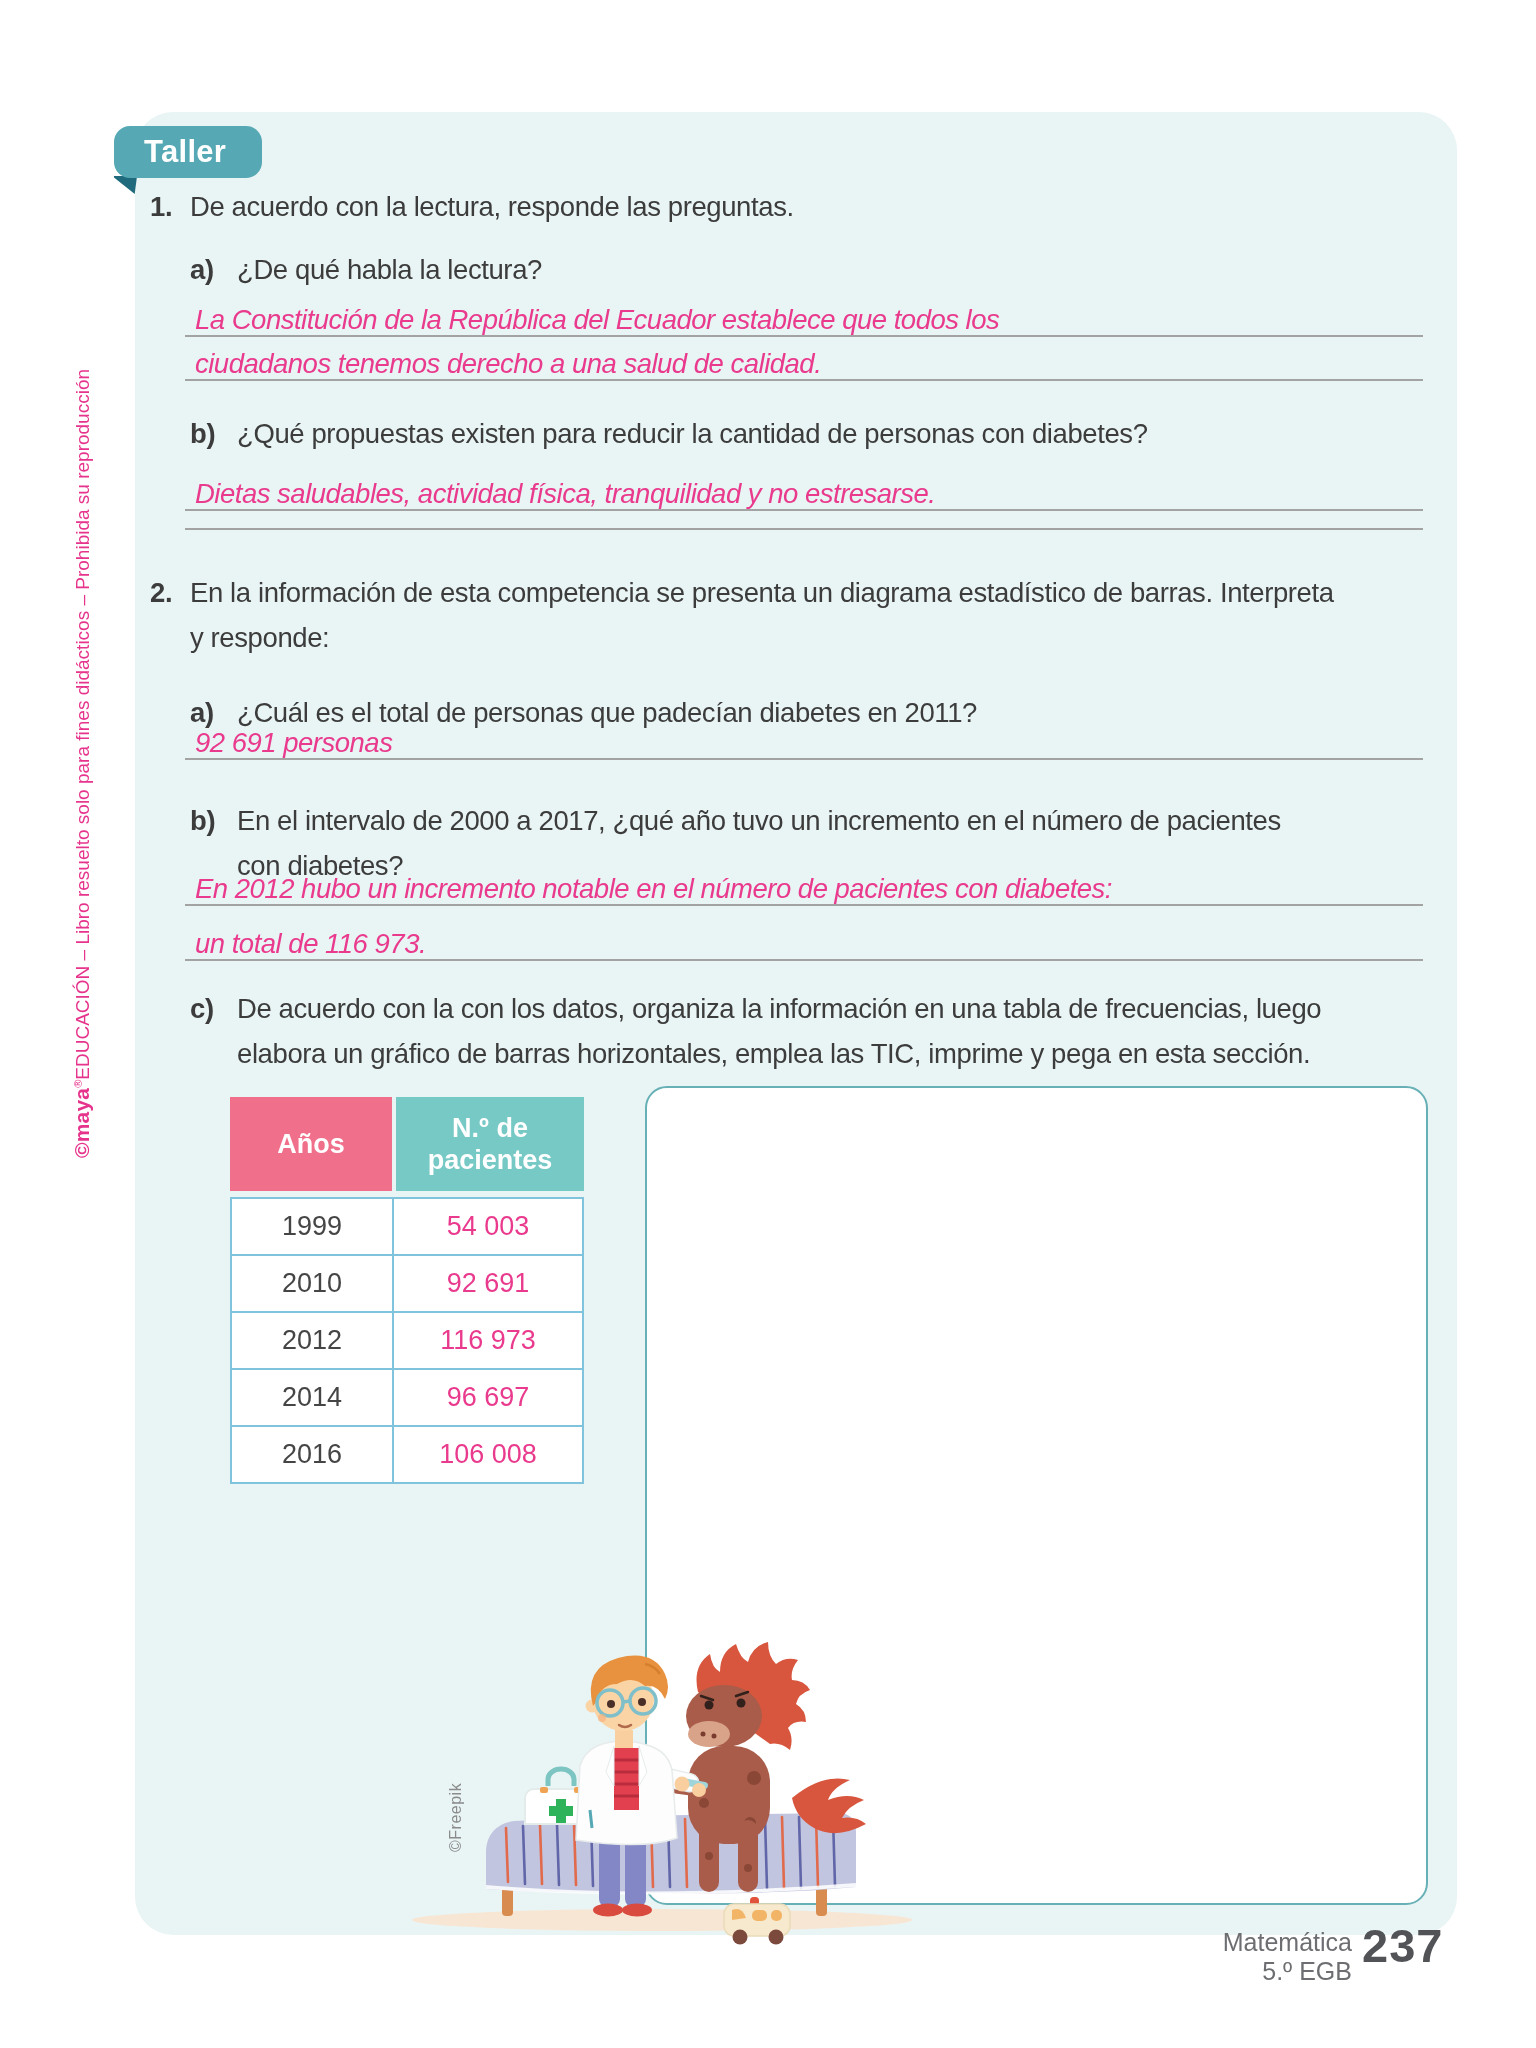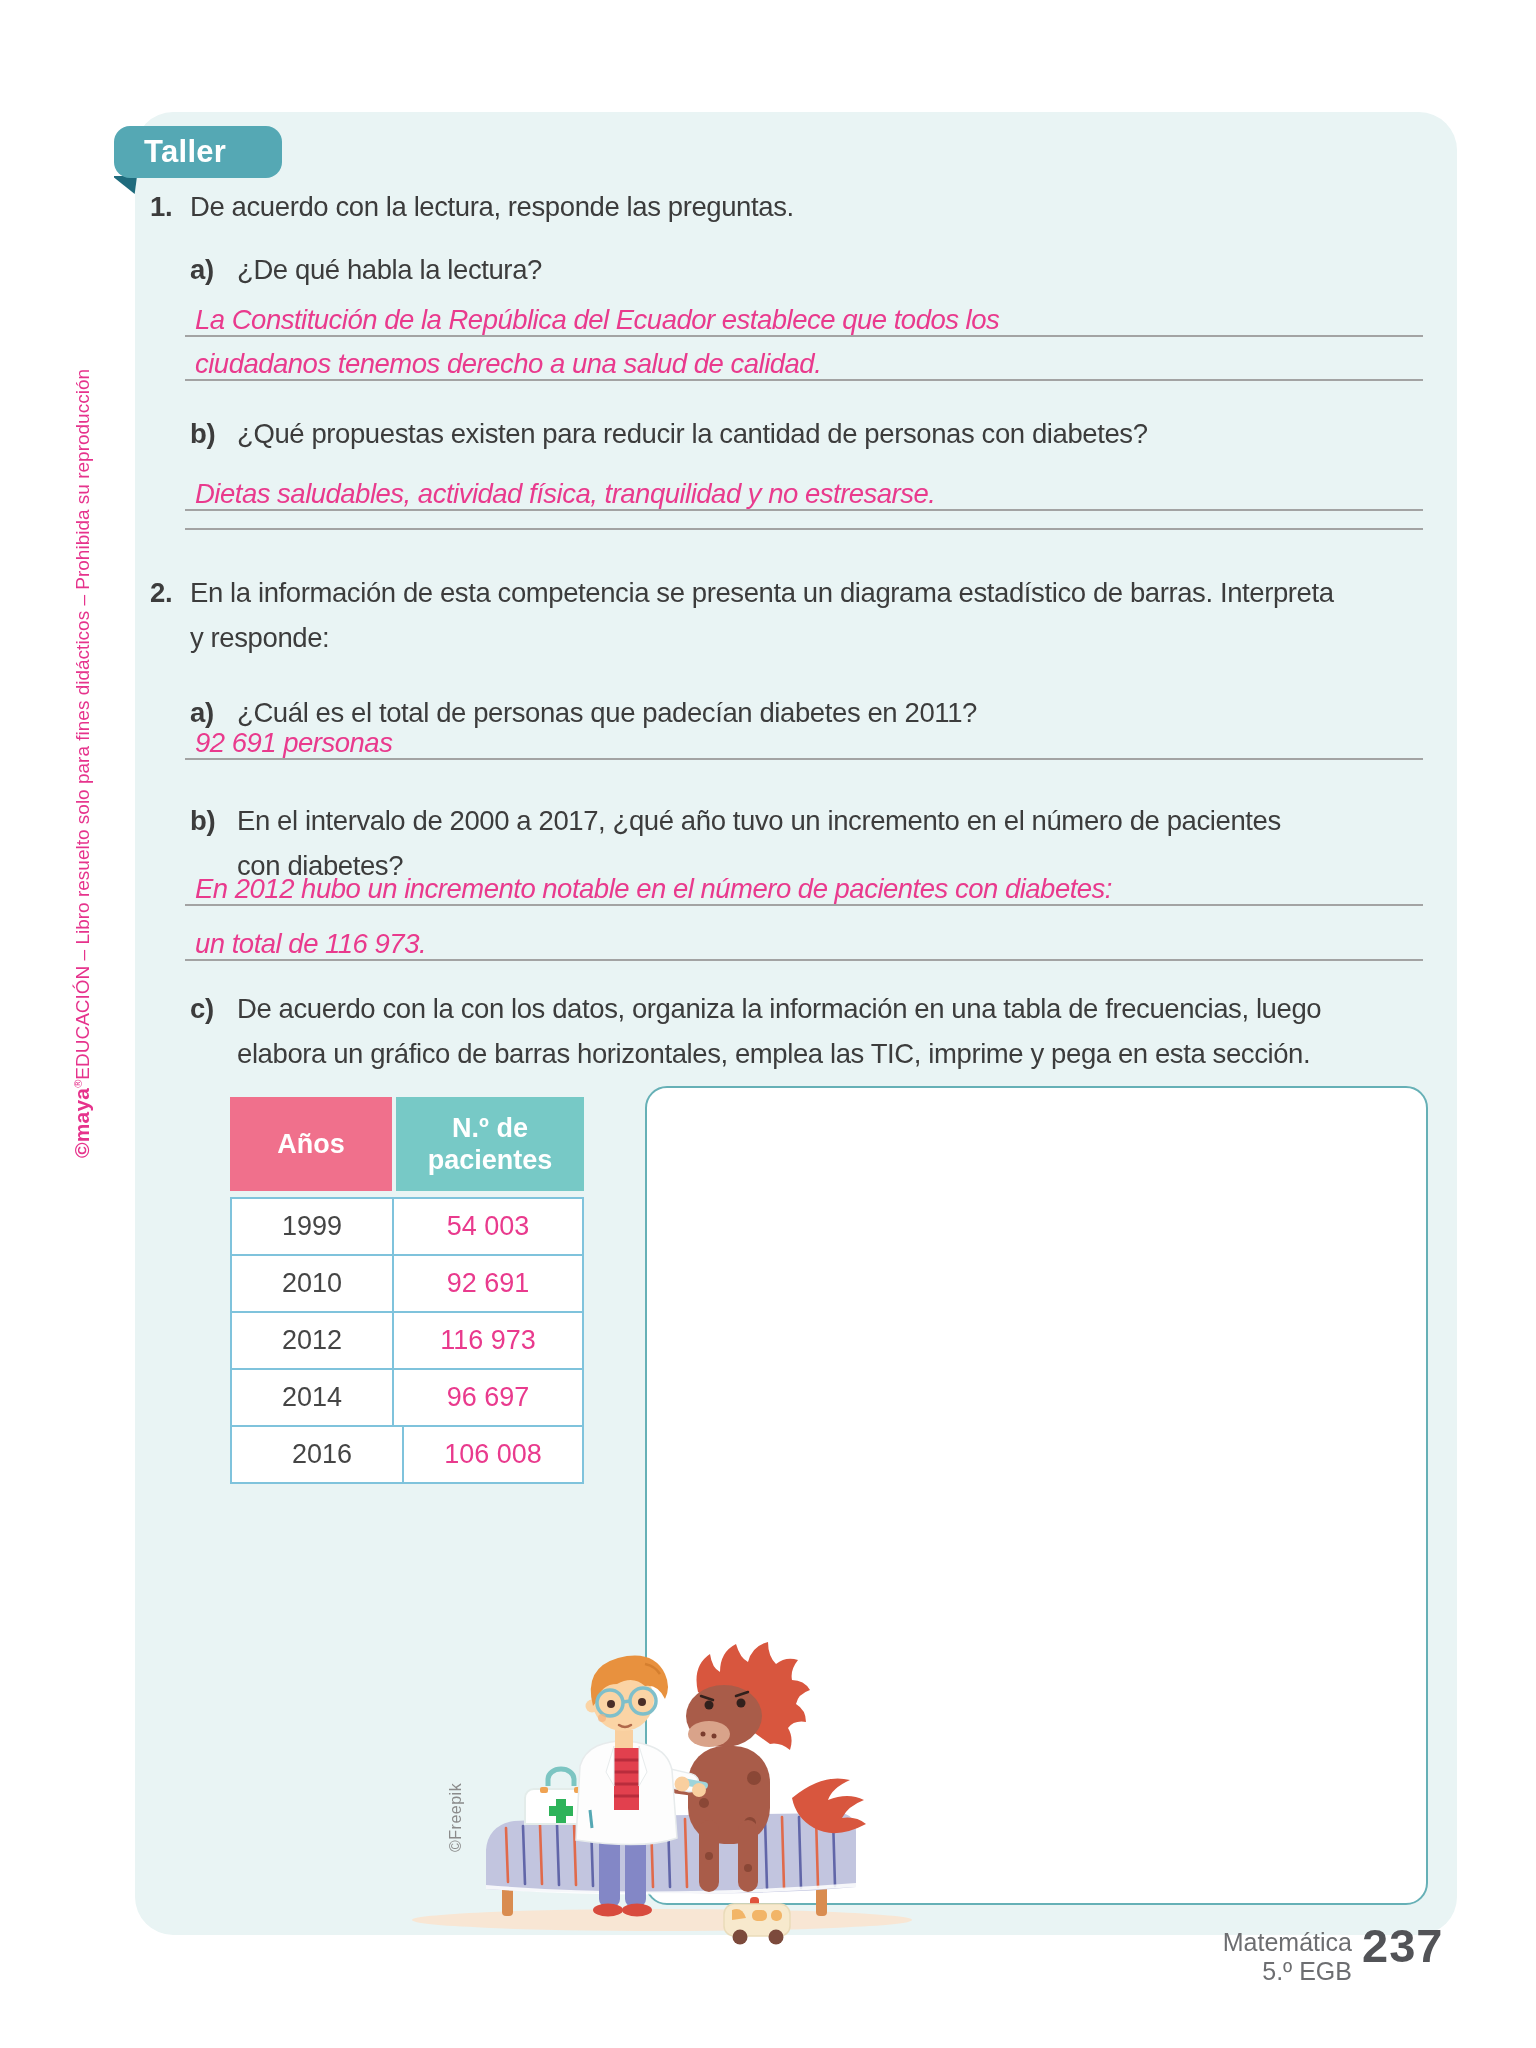--- a/index.html
+++ b/index.html
@@ -1,20 +1,20 @@
 <!DOCTYPE html>
 <html><head>
 <meta charset="utf-8">
 <style>
   html,body{margin:0;padding:0;background:#ffffff;}
   .page{position:relative;width:1536px;height:2048px;background:#ffffff;overflow:hidden;
         font-family:"Liberation Sans", sans-serif;color:#3c3c3c;}
   .abs{position:absolute;}
   .light-area{left:135px;top:112px;width:1322px;height:1823px;background:#e9f4f4;border-radius:38px;}
-  .taller-tab{left:114px;top:126px;width:168px;height:52px;background:#55a8b4;border-radius:16px;
+  .taller-tab{left:114px;top:126px;width:148px;height:52px;background:#55a8b4;border-radius:16px;
               display:flex;align-items:center;padding-left:30px;box-sizing:border-box;z-index:4;}
   .taller-tab span{color:#ffffff;font-weight:bold;font-size:31px;letter-spacing:0.3px;}
   .tab-fold{left:114px;top:176px;width:23px;height:18px;background:#1f6b7d;
             clip-path:polygon(0 0,100% 0,90% 100%,0 8%);z-index:3;}
   
   .q{position:absolute;display:flex;font-size:27.5px;line-height:45px;letter-spacing:-0.4px;color:#3c3c3c;}
   .qn{font-weight:bold;flex:0 0 40px;}
   .ql{font-weight:bold;flex:0 0 47px;}
   .qt{flex:1;white-space:pre-line;}
   .ans{position:absolute;left:185px;width:1238px;height:36px;border-bottom:2px solid #a3a3a3;
@@ -22,21 +22,21 @@
        font-size:27.5px;line-height:30px;color:#e93a8d;letter-spacing:-0.5px;white-space:nowrap;font-style:italic;}
   
   .tbl{left:230px;top:1097px;width:354px;z-index:2;}
   .tbl-head{display:flex;gap:4px;height:94px;margin-bottom:6px;}
   .th{color:#ffffff;font-weight:bold;font-size:27px;display:flex;align-items:center;justify-content:center;
       text-align:center;line-height:1.2;padding:16px 18px;box-sizing:border-box;}
   .th-pink{width:162px;background:#f0708c;padding:0;}
   .th-teal{flex:1;background:#77c9c6;}
   .tbl-body{border:2px solid #7fc3dc;background:#ffffff;}
   .tr{display:flex;height:55px;border-bottom:2px solid #7fc3dc;}
-  .tr:last-child{border-bottom:none;margin-left:10px;}
+  .tr:last-child{border-bottom:none;}
   .td{display:flex;align-items:center;justify-content:center;font-size:27px;}
   .td-year{width:160px;border-right:2px solid #7fc3dc;color:#454545;}
   .td-val{flex:1;color:#e93a8d;}
   
   .paste-box{left:645px;top:1086px;width:779px;height:815px;background:#ffffff;
              border:2px solid #66b0b6;border-radius:22px;z-index:1;}
   
   .illus{left:352px;top:1588px;width:560px;height:365px;z-index:3;}
   .freepik{left:447px;top:1852px;transform:rotate(-90deg);transform-origin:0 0;
            font-size:16px;color:#8b8b8b;letter-spacing:0.5px;z-index:4;white-space:nowrap;}

